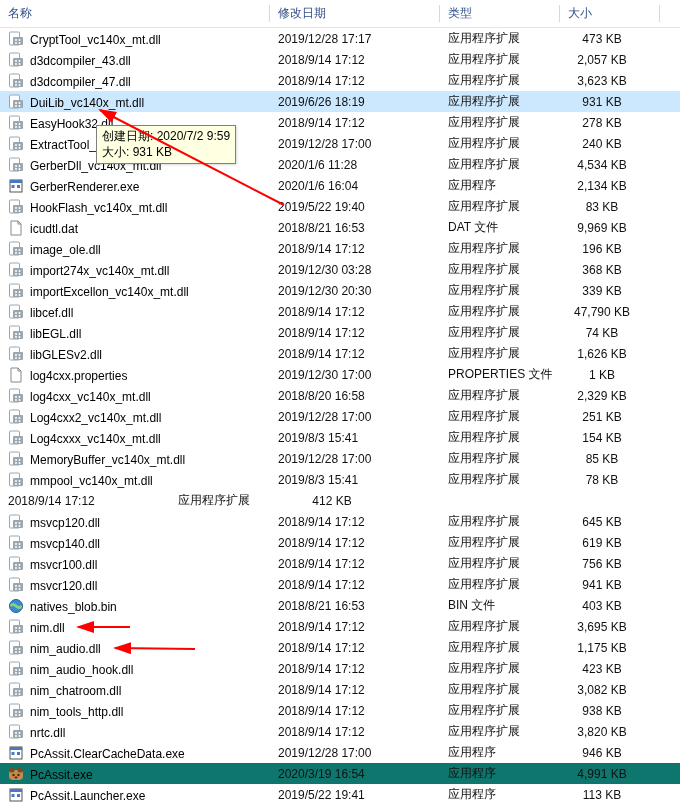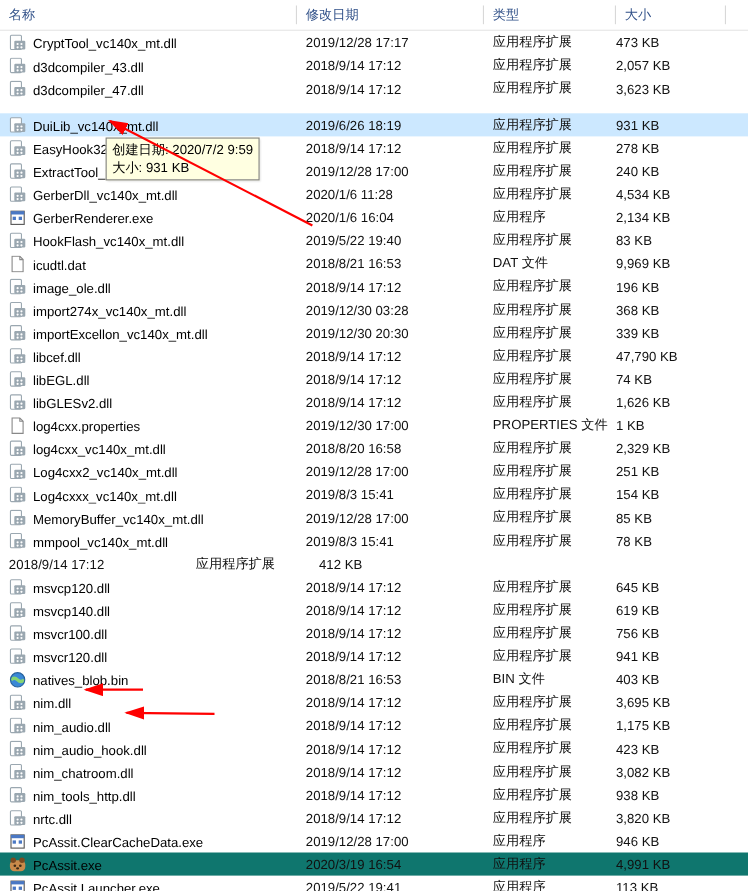--- a/index.html
+++ b/index.html
@@ -35,33 +35,33 @@
   width: 1px;
   background: #d8d8d8;
 }
 .list { }
 .row {
   display: flex;
   height: 21px;
   align-items: center;
   padding: 0;
 }
-.row.selected { background: #cce8ff; margin-top: 12px; }
+.row.selected { background: #cce8ff; }
 .row.highlighted { background: #0f766e; }
 .cell-name {
   width: 270px;
   display: flex;
   align-items: flex-end;
   padding-left: 8px;
   white-space: nowrap;
   overflow: hidden;
 }
 .cell-date { width: 170px; padding-left: 8px; color: #111; }
 .cell-type { width: 120px; padding-left: 8px; color: #111; }
-.cell-size { width: 100px; text-align: left; padding-right: 16px; color: #111; }
+.cell-size { width: 100px; text-align: center; padding-right: 16px; color: #111; }
 .icon {
   width: 16px; height: 16px;
   margin-right: 6px;
   flex-shrink: 0;
   display: inline-flex;
   align-items: center;
   justify-content: center;
 }
 .icon svg { width: 16px; height: 16px; }
 .tooltip {

